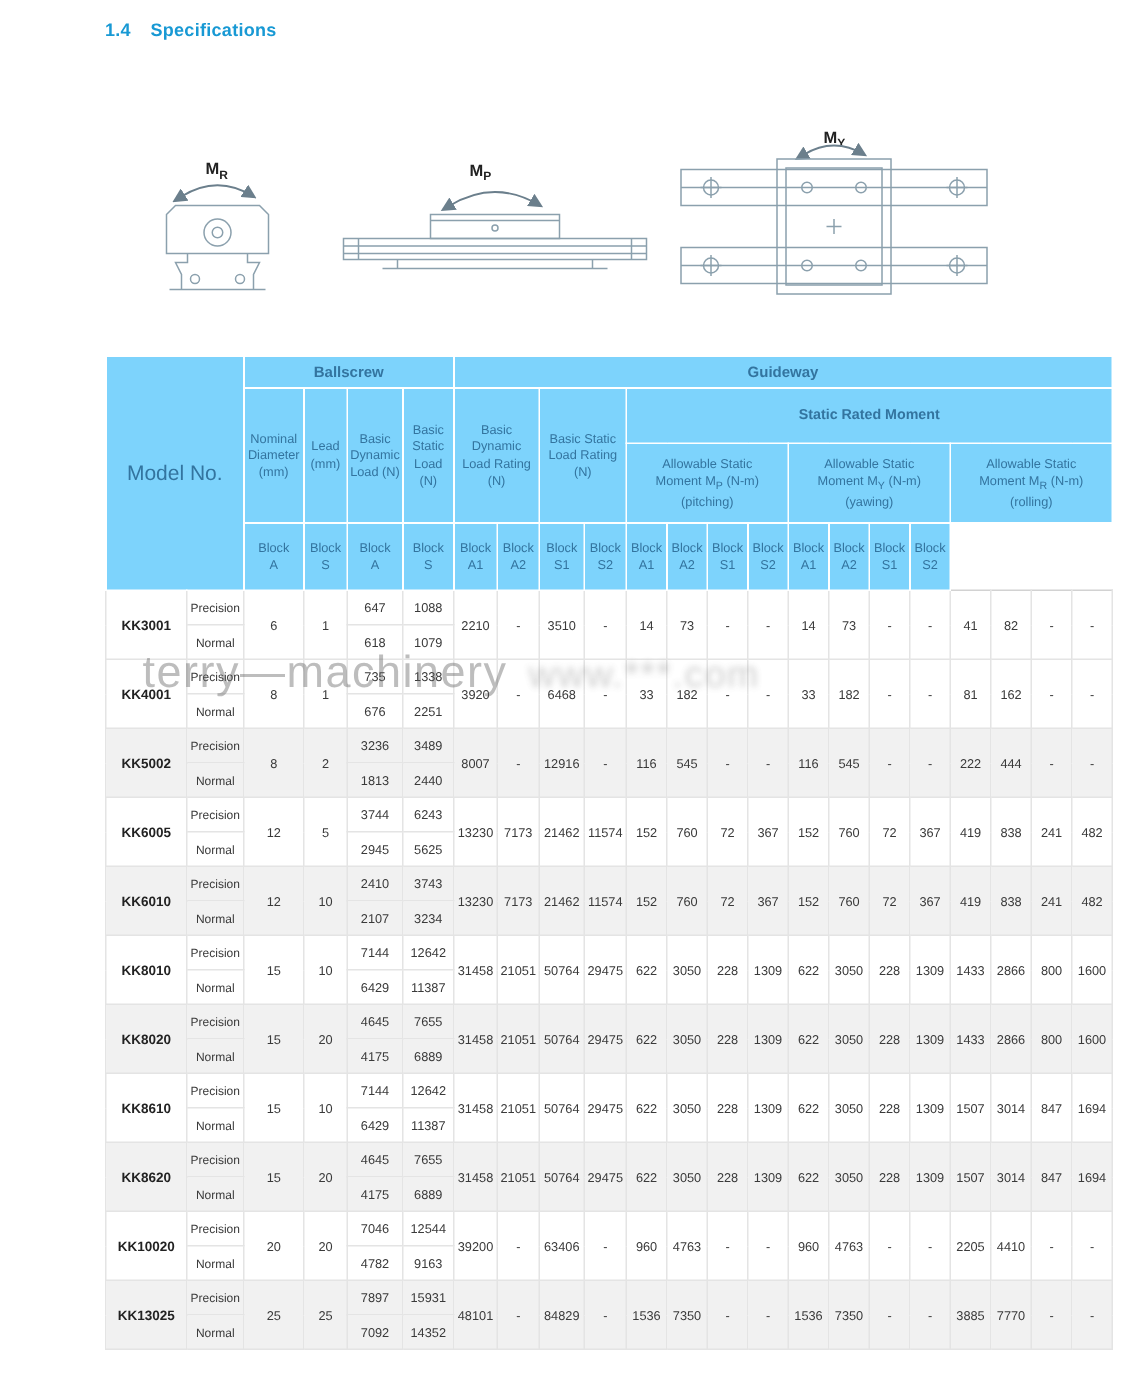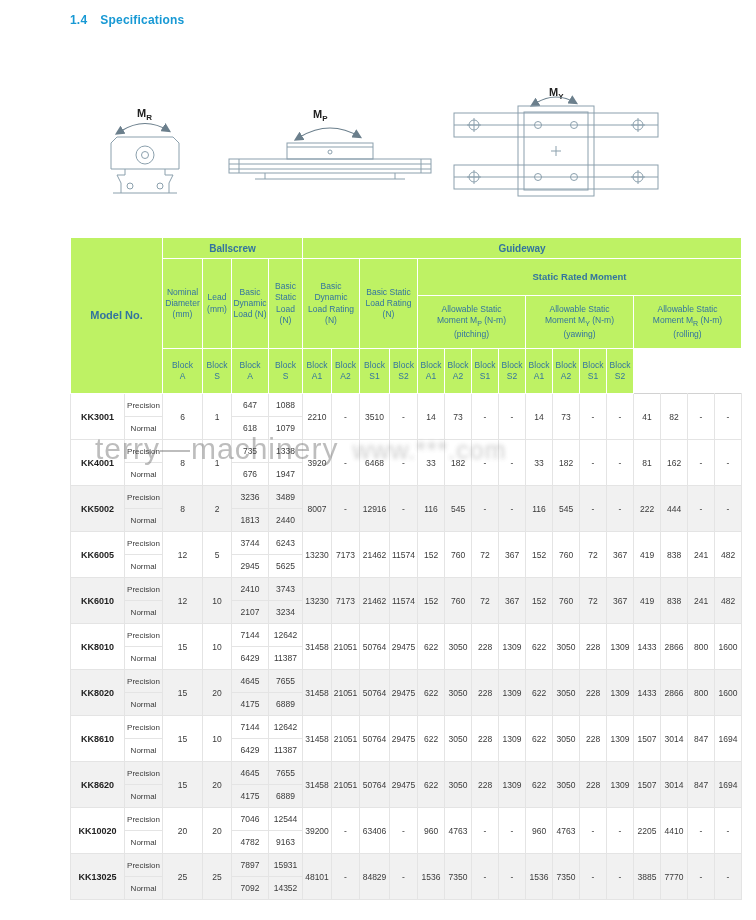--- a/index.html
+++ b/index.html
@@ -27,25 +27,25 @@
     font-size:30px;color:rgba(90,90,90,.40);letter-spacing:1px;filter:blur(.5px);
   }
   .wm2{font-size:25px;opacity:.75;filter:blur(2.2px);margin-left:14px}
   
   table{
     position:absolute;left:70px;top:237px;width:671px;
     border-collapse:collapse;table-layout:fixed;
   }
   th,td{border:1px solid #e4e4e4;text-align:center;vertical-align:middle;padding:0 1px;overflow:hidden}
   thead th{
-    background:#bef264;border-color:#ffffff;color:#33749f;
+    background:#7dd3fc;border-color:#ffffff;color:#33749f;
     font-weight:normal;font-size:8.5px;line-height:1.3;
   }
   .h1 th{font-size:10px;height:20px;font-weight:bold}
-  th.modelno{font-size:11px;font-weight:bold}
+  th.modelno{font-size:14px;font-weight:normal}
   th.srm{height:36px;font-size:9.5px;font-weight:bold}
   .h3 th{height:52px}
   .h4 th{height:44px}
   tbody td{font-size:8.5px;color:#3a3a3a;background:#fff;height:22px}
   tbody tr.shade td{background:#f1f1f1}
   tbody tr.group-start td{border-top:1px solid #d2d2d2}
   td.model{font-weight:bold;font-size:9px;color:#222}
   td.grade{font-size:8px}
 </style>
 </head>
@@ -314,21 +314,21 @@
         <td rowspan="2">-</td>
         <td rowspan="2">-</td>
         <td rowspan="2">81</td>
         <td rowspan="2">162</td>
         <td rowspan="2">-</td>
         <td rowspan="2">-</td>
       </tr>
       <tr class="">
         <td class="grade">Normal</td>
         <td>676</td>
-        <td>1947</td>
+        <td>2251</td>
       </tr>
       <tr class="group-start shade">
         <td class="model" rowspan="2">KK5002</td>
         <td class="grade">Precision</td>
         <td rowspan="2">8</td>
         <td rowspan="2">2</td>
         <td>3236</td>
         <td>3489</td>
         <td rowspan="2">8007</td>
         <td rowspan="2">-</td>

